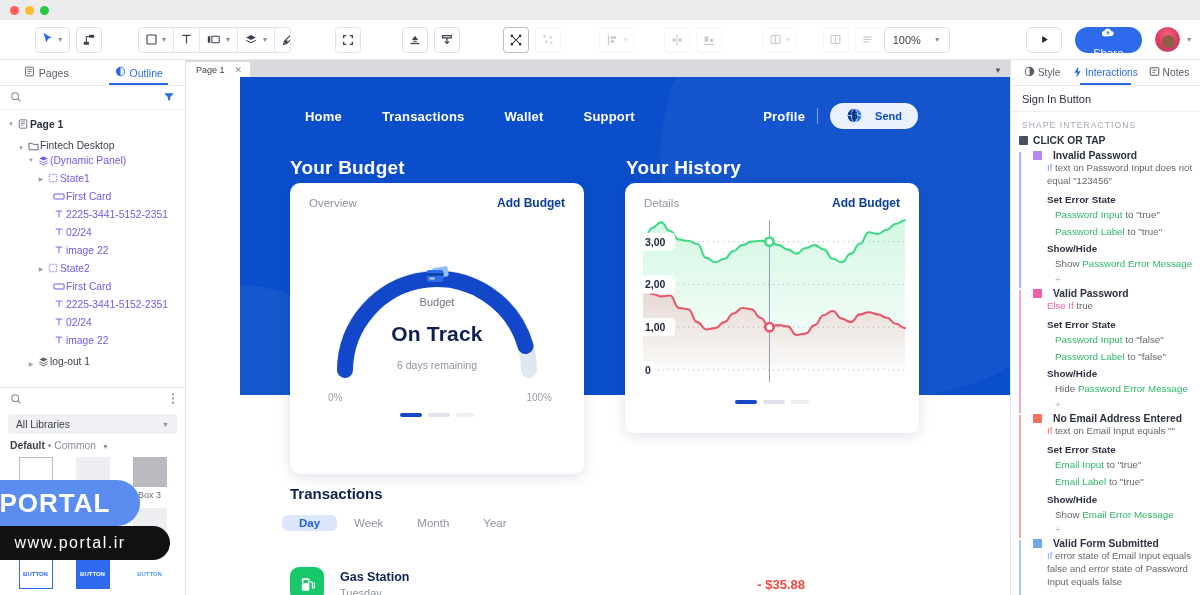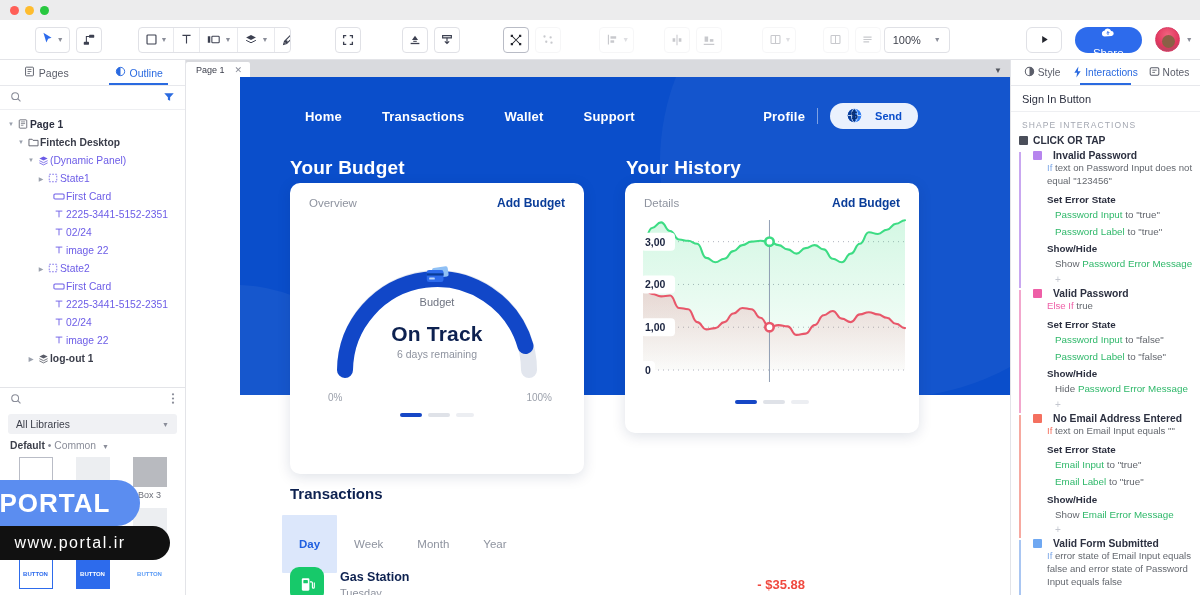--- a/index.html
+++ b/index.html
@@ -93,21 +93,21 @@
   .tree { padding: 5px 0 0 0; flex: 0 0 auto; overflow: hidden; }
   .tree-row {
     display: flex; align-items: center; height: 18px; font-size: 10.3px;
     color: #6c5ce7; white-space: nowrap;
   }
   .tree-row .arrow {
     width: 10px; text-align: center; font-size: 6px; color: #9aa0ad; flex: none;
   }
   .tree-row .tico { width: 14px; flex: none; display:flex; align-items:center; justify-content:center; }
   .tree-row.dark { color: #2c3040; font-weight: 700; }
-  .tree-row.plain { color: #3a3d4a; font-weight: 700; }
+  .tree-row.plain { color: #3a3d4a; font-weight: 400; align-items: flex-end; }
   .tree-lbl { overflow: hidden; text-overflow: ellipsis; }
 
   .lp-bottom { margin-top: auto; border-top: 1px solid #e3e4e8; height: 208px; display:flex; flex-direction:column; }
   .lib-tabs { height: 26px; display: flex; border-bottom: 1px solid #e7e8ec; }
   .lib-search {
     height: 24px; display: flex; align-items: center; justify-content: space-between;
     padding: 0 10px;
   }
   .lib-select {
     margin: 2px 8px; height: 20px; background: #f0f1f4; border-radius: 3px;
@@ -204,35 +204,35 @@
   .card-head .ttl { font-size: 11.5px; color: #8e939f; }
   .card-head .act { font-size: 12px; color: #0a3d99; font-weight: 700; }
 
   .gauge-wrap { position: relative; height: 195px; }
   .gauge-center {
     position: absolute; left: 0; right: 0; top: 56px; text-align: center;
   }
   .gauge-icon { font-size: 17px; line-height: 1; }
   .gauge-sub { font-size: 11px; color: #6e7380; margin-top: 7px; }
   .gauge-big { font-size: 21px; font-weight: 700; color: #0d2150; margin-top: 14px; letter-spacing: .2px; }
-  .gauge-days { font-size: 10.5px; color: #8e939f; margin-top: 2px; }
+  .gauge-days { font-size: 10.5px; color: #8e939f; margin-top: 13px; }
   .gauge-pct {
     position: absolute; bottom: 2px; font-size: 10px; color: #9ba0ab;
   }
   .dots { display: flex; gap: 6px; justify-content: center; align-items: center; }
   .dot-a { width: 22px; height: 4px; border-radius: 2px; background: #1647c6; }
   .dot-b { width: 22px; height: 4px; border-radius: 2px; background: #dfe2e8; }
   .dot-c { width: 18px; height: 4px; border-radius: 2px; background: #eceef2; }
 
   .tx-title {
     position: absolute; font-size: 15px; font-weight: 700; color: #0d2150;
   }
   .seg-tabs { position: absolute; display: flex; align-items: center; gap: 0; }
   .seg-tab {
-    font-size: 11.5px; color: #8e939f; padding: 23px 17px; border-radius: 1px;
+    font-size: 11.5px; color: #8e939f; padding: 2px 17px; border-radius: 6px;
   }
   .seg-tab.active { background: #dce7fb; color: #1f5fe0; font-weight: 700; }
   .tx-row { position: absolute; display: flex; align-items: center; width: 515px; }
   .tx-ico {
     width: 34px; height: 34px; border-radius: 9px; background: #17c96a;
     display: flex; align-items: center; justify-content: center;
   }
   .tx-name { font-size: 12.5px; font-weight: 700; color: #0d2150; }
   .tx-day { font-size: 11px; color: #8e939f; margin-top: 3px; }
   .tx-amt { margin-left: auto; font-size: 13px; font-weight: 700; color: #f0493f; }

